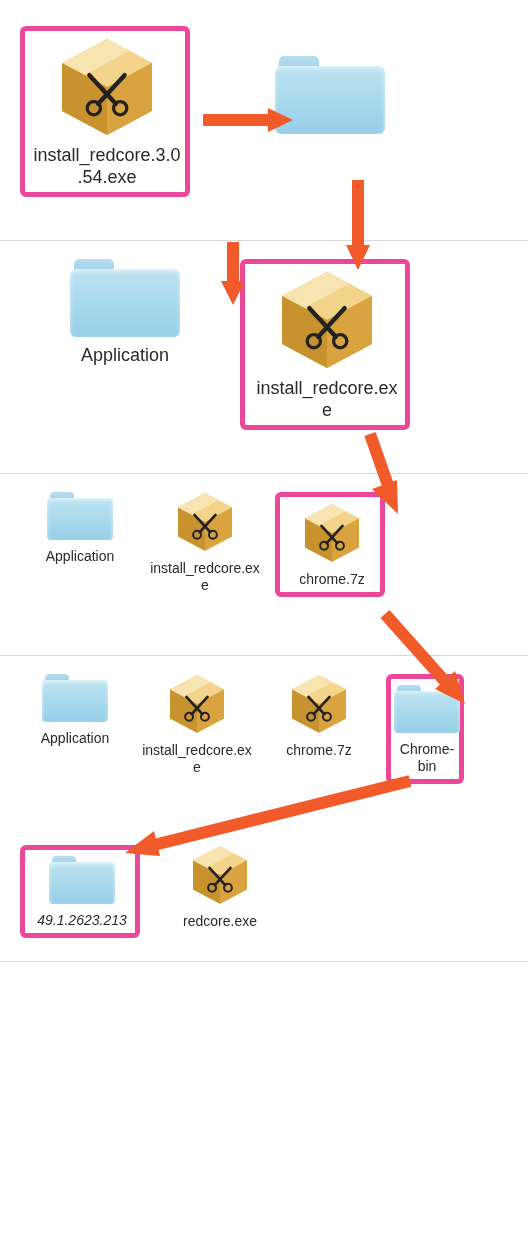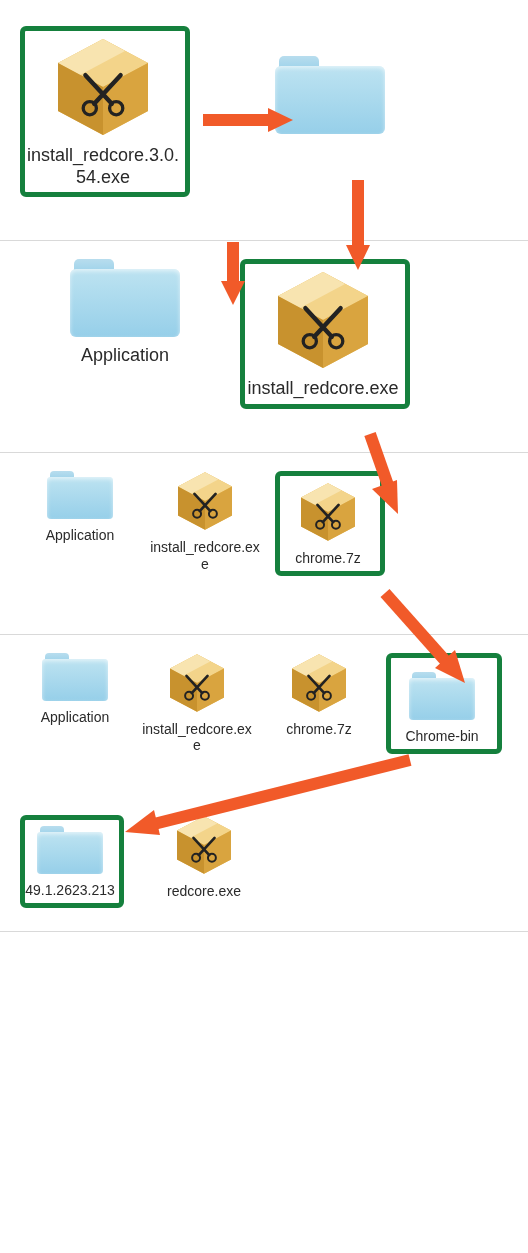--- a/index.html
+++ b/index.html
@@ -32,23 +32,23 @@
   .item.small { width: 110px; }
   .label {
     font-size: 18px;
     color: #2a2a2a;
     margin-top: 8px;
     line-height: 1.2;
     word-break: break-word;
   }
   .label.small { font-size: 14px; }
   .highlight {
-    border: 5px solid #15803d;
+    border: 5px solid #ec4899;
     border-radius: 6px;
-    padding: 6px 4px 4px 0;
+    padding: 6px 4px 4px 8px;
     position: relative;
     z-index: 2;
   }
 
   
   .folder {
     width: 110px; height: 78px; position: relative;
   }
   .folder::before {
     content: "";
@@ -209,35 +209,35 @@
             <use href="#boxg"></use>
           </svg></div>
       <div class="label small">install_redcore.exe</div>
     </div>
     <div class="item small">
       <div class="box small"><svg viewBox="0 0 100 100">
             <use href="#boxg"></use>
           </svg></div>
       <div class="label small">chrome.7z</div>
     </div>
-    <div class="item small highlight" style="width:116px;justify-content:flex-end;">
+    <div class="item small highlight" style="width:78px;justify-content:flex-end;">
       <div class="folder small"></div>
       <div class="label small">Chrome-bin</div>
     </div>
   </div>
 
   <div class="arrow" style="left:110px; top:115px;">
     <svg width="320" height="100">
       <line x1="300" y1="10" x2="40" y2="75" stroke="#f15a29" stroke-width="12"></line>
       <polygon points="15,82 44,60 50,85" fill="#f15a29"></polygon>
     </svg>
   </div>
 
   <div class="row" style="gap:25px; padding-left:10px; margin-top:45px;">
-    <div class="item small highlight" style="width:104px;">
+    <div class="item small highlight" style="width:120px;font-style:italic;">
       <div class="folder small"></div>
       <div class="label small">49.1.2623.213</div>
     </div>
     <div class="item small">
       <div class="box small"><svg viewBox="0 0 100 100">
             <use href="#boxg"></use>
           </svg></div>
       <div class="label small">redcore.exe</div>
     </div>
   </div>

